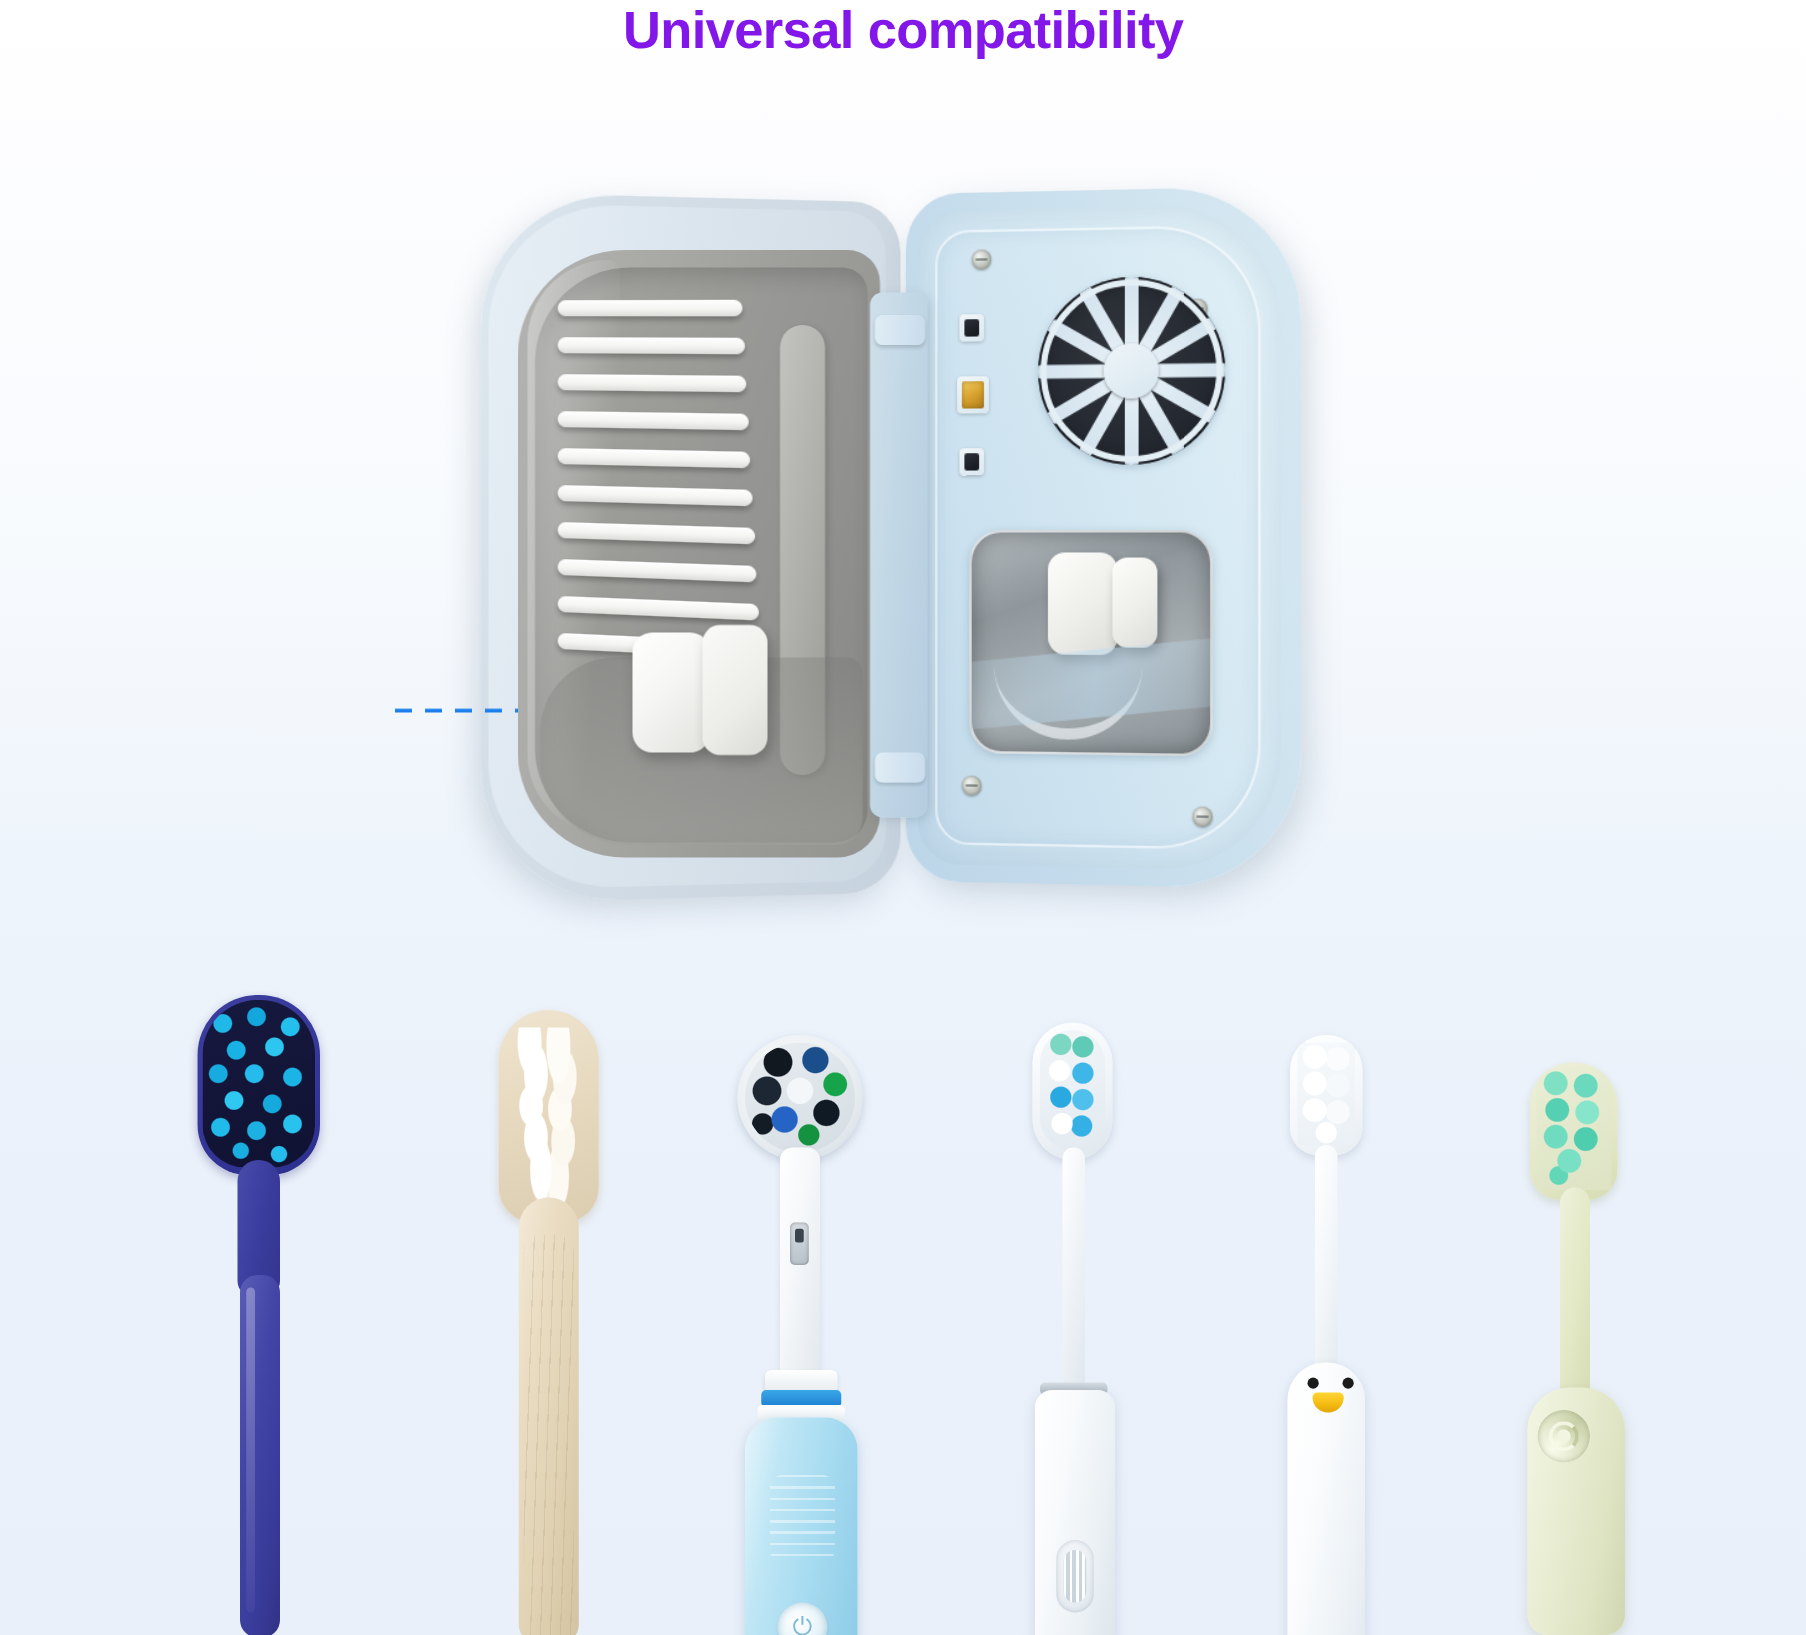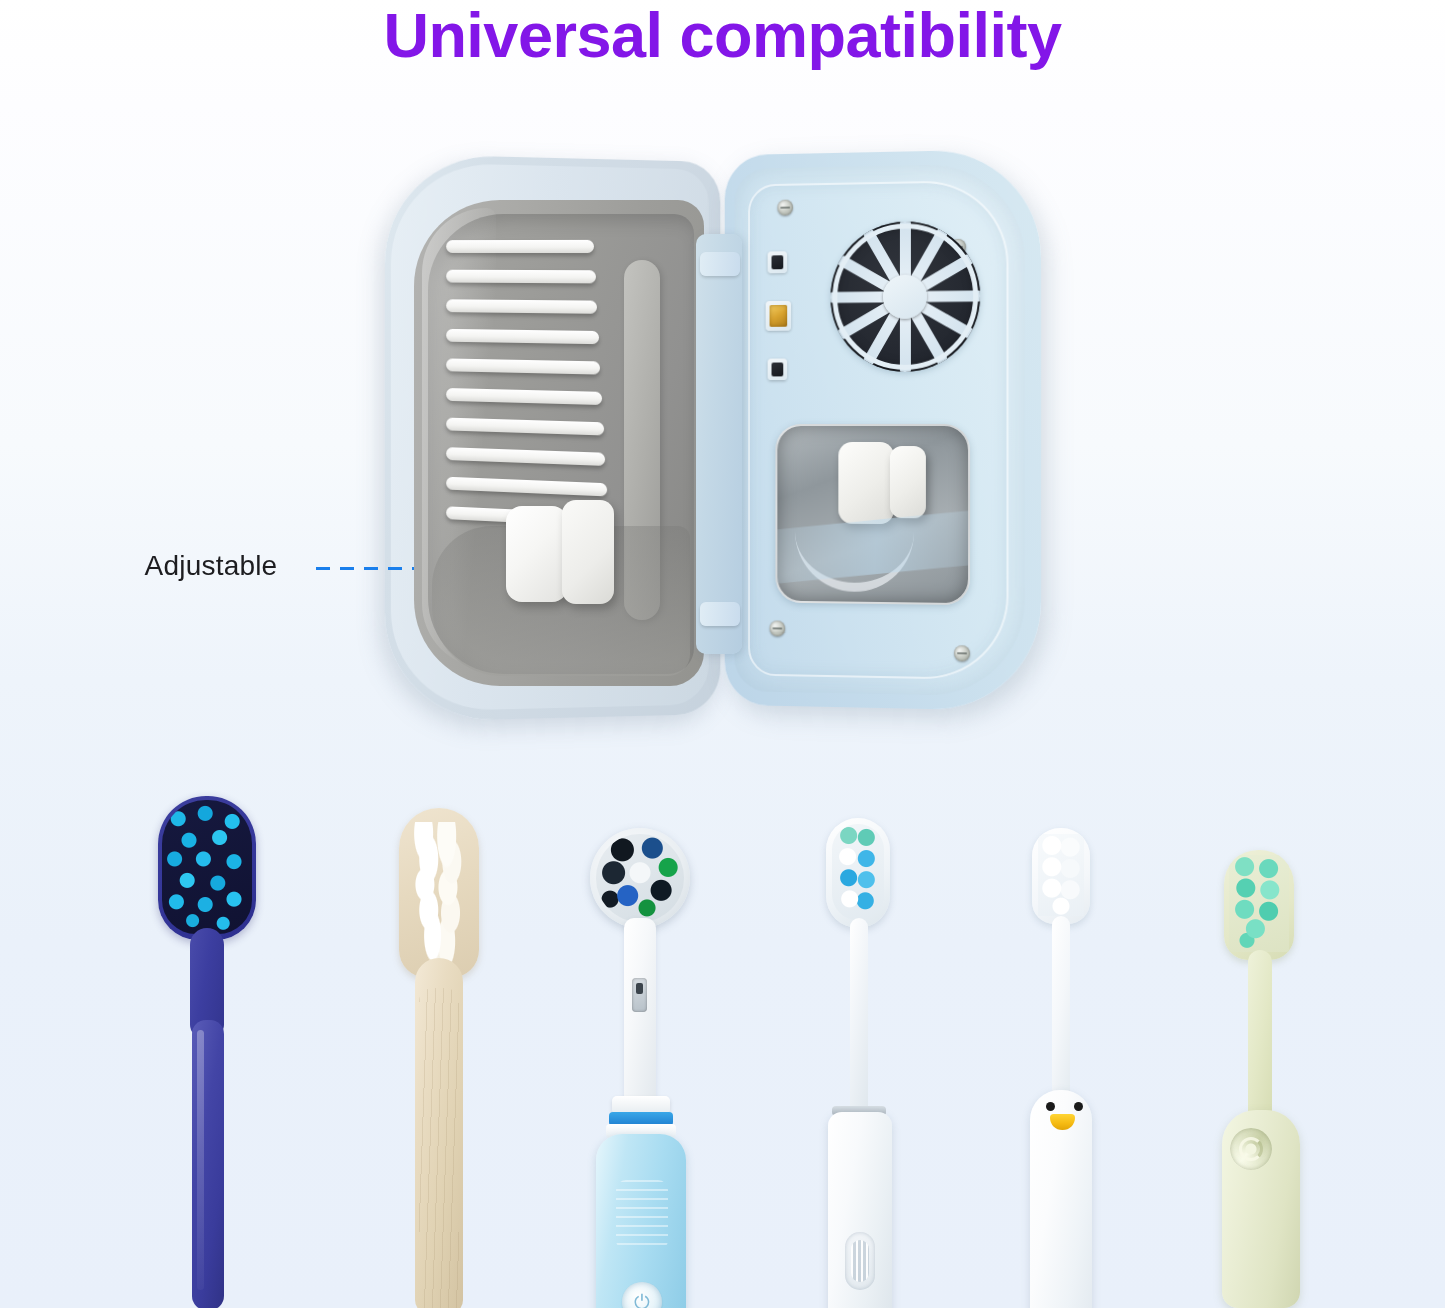--- a/index.html
+++ b/index.html
@@ -24,21 +24,21 @@
        #eef4fb 52%,
        #eaf1fa 72%,
        #e9f0fa 100%);
   }
 
   
   .headline {
     position: absolute;
     top: 2px; left: 0; right: 0;
     text-align: center;
-    font-size: 63px;
+    font-size: 42px;
     font-weight: 700;
     letter-spacing: -0.5px;
     color: #8316e8;
     line-height: 1.05;
     white-space: nowrap;
   }
 
   
   .callout {
     position: absolute;
@@ -733,21 +733,20 @@
       <div class="mirror">
         <div class="mirror-buckle-a"></div>
         <div class="mirror-buckle-b"></div>
         <div class="mirror-arc"></div>
         <div class="mirror-sheen"></div>
       </div>
     </div>
   </div>
 
   <div class="callout">
-    <div>Adjustable</div>
   </div>
   <div class="leader-line"></div>
   <div class="leader-dot"></div>
 
   <div class="brush b1">
     <div class="b1-head">
       <div class="b1-bristles"></div>
     </div>
     <div class="b1-neck"></div>
     <div class="b1-handle"></div>

